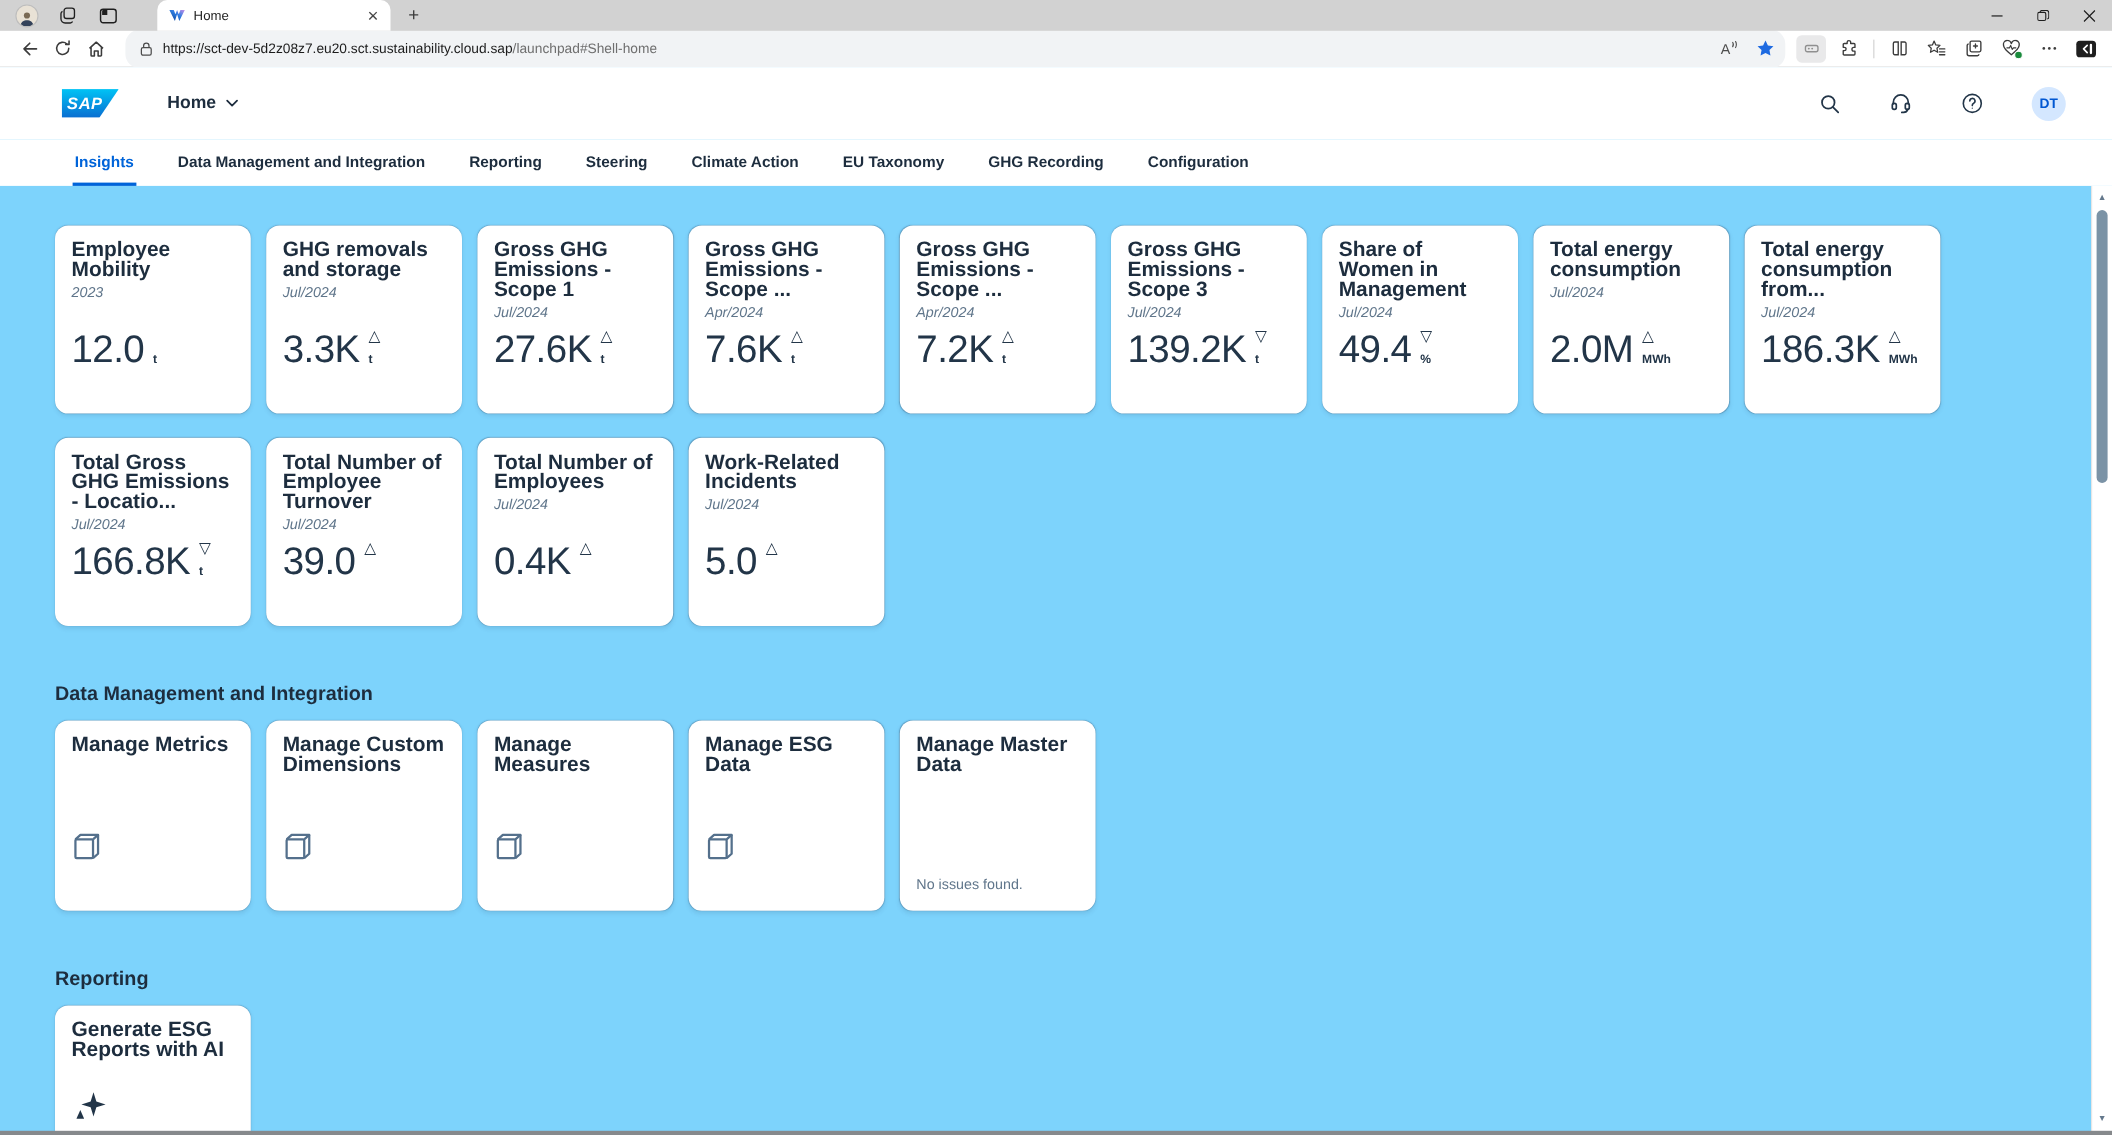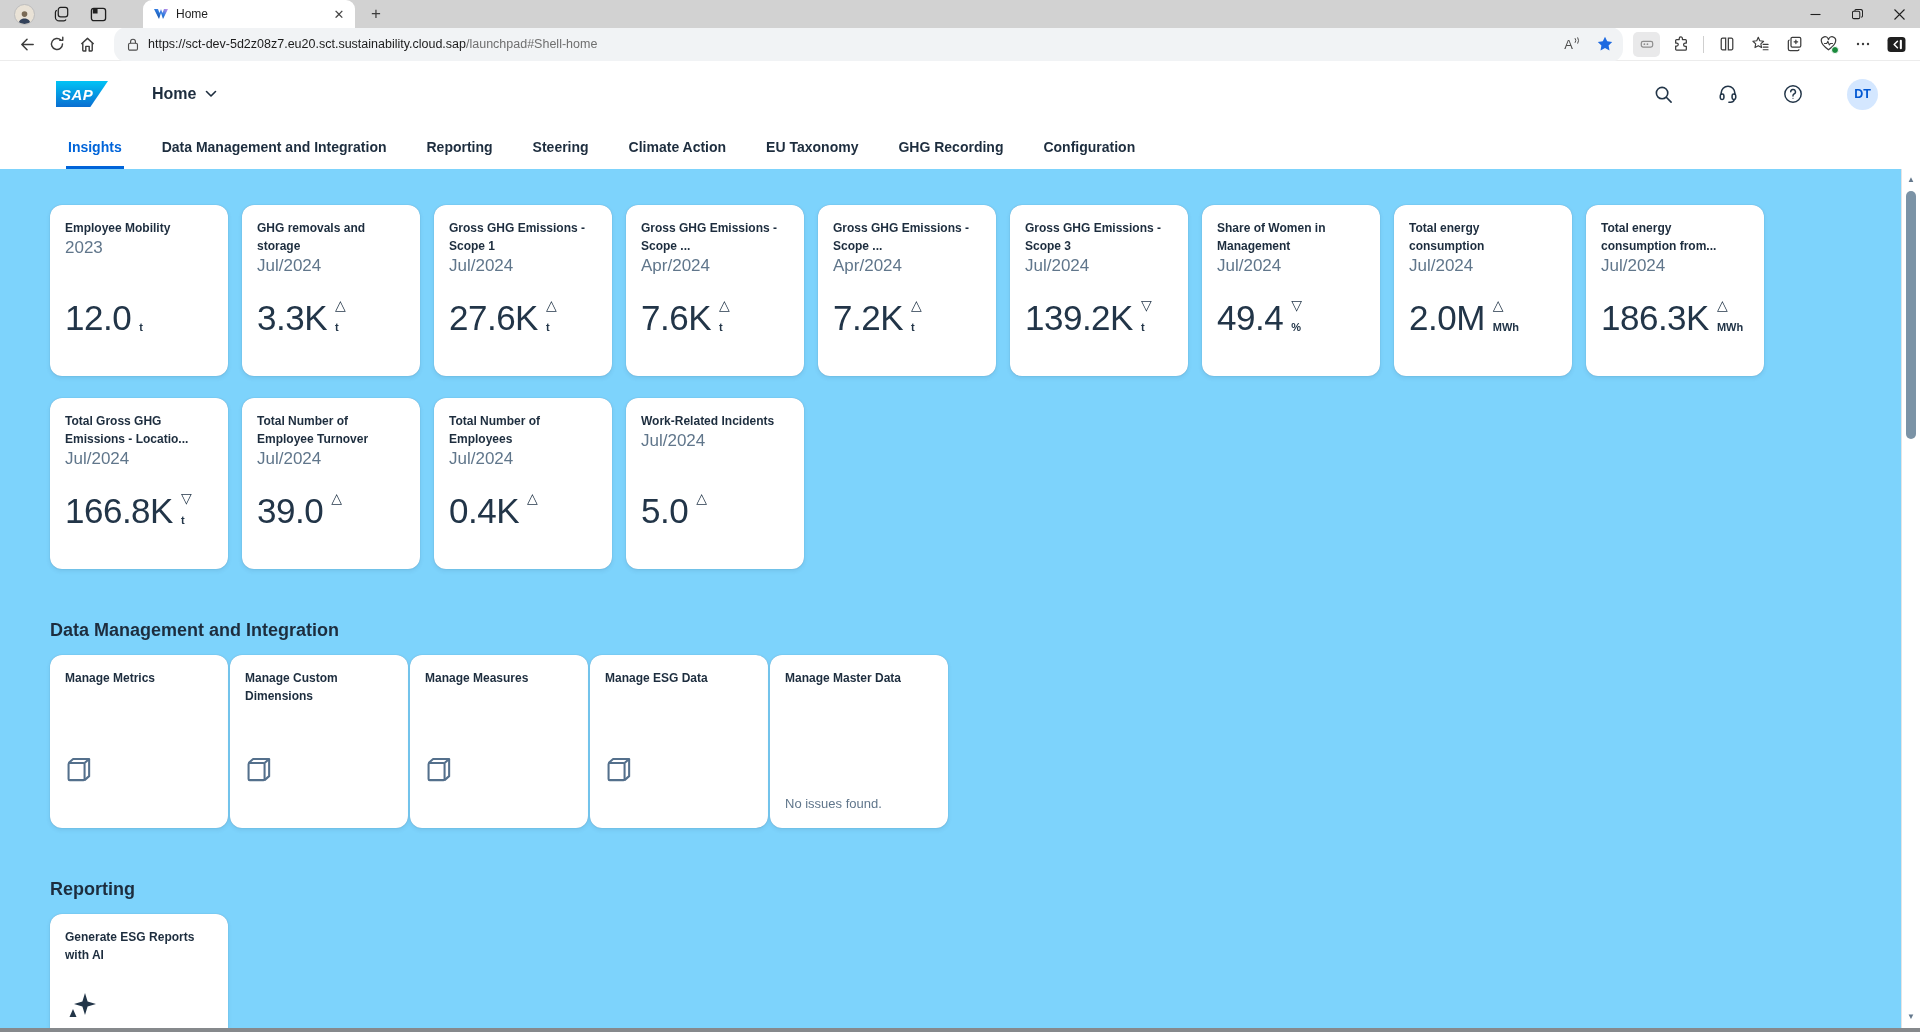--- a/index.html
+++ b/index.html
@@ -47,30 +47,30 @@
   .nav-bar { height:42px; background:#fff; display:flex; align-items:stretch; padding-left:66px; gap:36px; }
   .nav-tab { font-size:14px; font-weight:600; color:#1d2d3e; display:flex; align-items:center; padding:0 2px; border-bottom:3px solid transparent; }
   .nav-tab.active { color:#0064d9; border-bottom-color:#0064d9; }
 
   .content { height:860px; padding:36px 26px 0 50px; overflow:hidden; }
   .kpi-row { display:flex; gap:14px; }
   .kpi-row.r1 { margin-bottom:22px; }
   .tile, .app-card, .report-card { width:178px; background:#fff; border-radius:12px;
     box-shadow:0 0 1px rgba(45,77,108,.4), 0 2px 4px rgba(45,77,108,.12); padding:14px 15px; display:flex; flex-direction:column; }
   .tile { height:171px; }
-  .tile-title, .card-title { font-size:12px; line-height:18px; font-weight:700; color:#1d2d3e; }
-  .tile-sub { font-size:17px; line-height:17px; color:#60768b; margin-top:2px; }
+  .tile-title, .card-title { font-size:19px; line-height:18px; font-weight:700; color:#1d2d3e; }
+  .tile-sub { font-size:13px; line-height:17px; color:#60768b; margin-top:2px;font-style:italic; }
   .kpi-value-row { margin-top:auto; margin-bottom:24px; display:flex; }
   .kpi-value { font-size:35px; line-height:40px; font-weight:400; color:#223548; letter-spacing:-0.5px; }
   .kpi-unit { display:flex; flex-direction:column; justify-content:space-between; height:38px; margin-left:8px; padding:1px 0 3px; }
   .kpi-trend { font-size:14px; line-height:13px; color:#223548; }
   .kpi-uom { font-size:11px; line-height:11px; font-weight:700; color:#223548; }
 
   .section-title { font-size:18px; line-height:22px; font-weight:700; color:#1d2d3e; margin:50px 0 14px 0; }
-  .card-row { display:flex; gap:2px; }
+  .card-row { display:flex; gap:14px; }
   .app-card { height:173px; }
   .card-icon { margin-top:auto; margin-bottom:27px; }
   .card-status { margin-top:auto; margin-bottom:3px; font-size:13px; color:#60768b; }
   .report-card { height:200px; }
   .ai-icon { margin-top:28px; }
 
   
   .page-scrollbar { position:absolute; top:108px; right:0; width:19px; bottom:0; background:#fff; border-left:1px solid #e4e4e4; }
   .sb-arrow { position:absolute; left:0; width:100%; text-align:center; font-size:8px; color:#64788c; }
   .sb-up { top:6px; } .sb-down { bottom:8px; }

